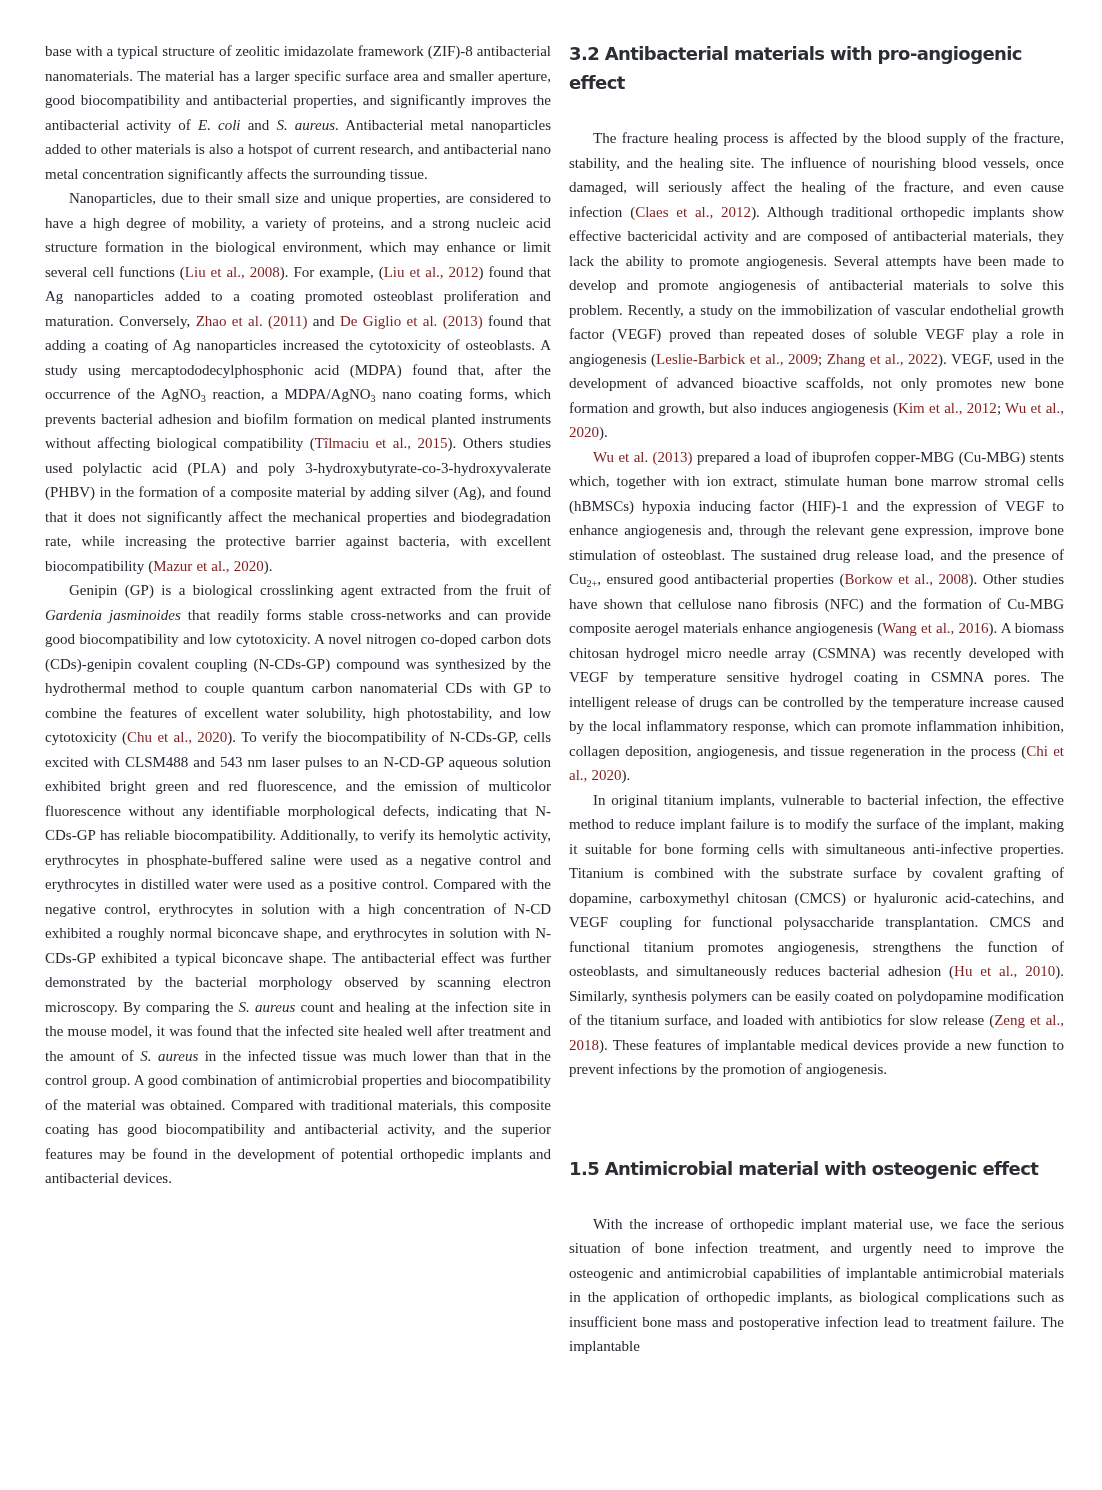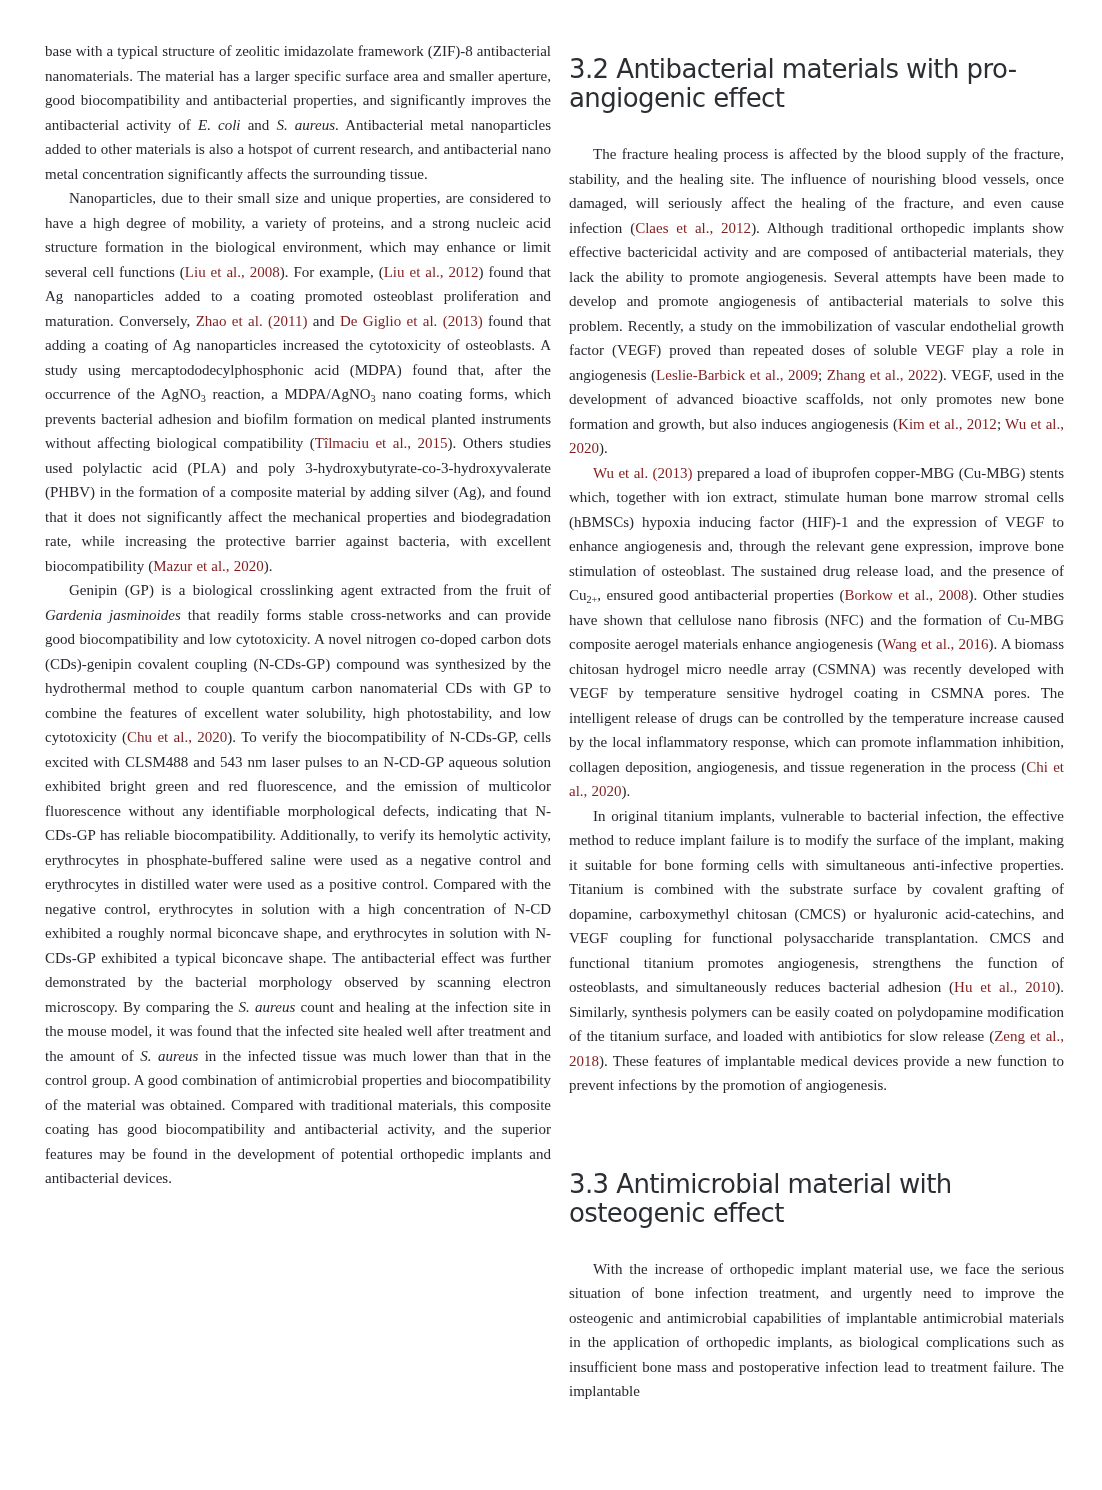--- a/index.html
+++ b/index.html
@@ -33,26 +33,26 @@
     line-height: 24.5px;
     text-align: justify;
     color: #25262e;
     margin: 0;
     word-spacing: 0.02em;
   }
   p.body-par.indent { text-indent: 24px; }
 
   h2.section-heading {
     font-family: "DejaVu Sans", "Liberation Sans", sans-serif;
-    font-size: 26px;
+    font-size: 18px;
     line-height: 29px;
-    font-weight: 400;
+    font-weight: 700;
     letter-spacing: -0.6px;
     color: #2b2e33;
-    margin: 16px 0 29px 0;
+    margin: 0 0 29px 0;
   }
   h2.section-heading.gap-above { margin-top: 72px; }
 
   .cite { color: #7f1d1d; }
   em.species { font-style: italic; }
   sub.chem {
     font-size: 68%;
     line-height: 0;
     vertical-align: -0.25em;
   }
@@ -64,16 +64,16 @@
   <div class="col col-left">
       <p class="body-par">base with a typical structure of zeolitic imidazolate framework (ZIF)-8 antibacterial nanomaterials. The material has a larger specific surface area and smaller aperture, good biocompatibility and antibacterial properties, and significantly improves the antibacterial activity of <em class="species">E. coli</em> and <em class="species">S. aureus</em>. Antibacterial metal nanoparticles added to other materials is also a hotspot of current research, and antibacterial nano metal concentration significantly affects the surrounding tissue.</p>
       <p class="body-par indent">Nanoparticles, due to their small size and unique properties, are considered to have a high degree of mobility, a variety of proteins, and a strong nucleic acid structure formation in the biological environment, which may enhance or limit several cell functions (<span class="cite">Liu et al., 2008</span>). For example, (<span class="cite">Liu et al., 2012</span>) found that Ag nanoparticles added to a coating promoted osteoblast proliferation and maturation. Conversely, <span class="cite">Zhao et al. (2011)</span> and <span class="cite">De Giglio et al. (2013)</span> found that adding a coating of Ag nanoparticles increased the cytotoxicity of osteoblasts. A study using mercaptododecylphosphonic acid (MDPA) found that, after the occurrence of the AgNO<sub class="chem">3</sub> reaction, a MDPA/AgNO<sub class="chem">3</sub> nano coating forms, which prevents bacterial adhesion and biofilm formation on medical planted instruments without affecting biological compatibility (<span class="cite">Tîlmaciu et al., 2015</span>). Others studies used polylactic acid (PLA) and poly 3-hydroxybutyrate-co-3-hydroxyvalerate (PHBV) in the formation of a composite material by adding silver (Ag), and found that it does not significantly affect the mechanical properties and biodegradation rate, while increasing the protective barrier against bacteria, with excellent biocompatibility (<span class="cite">Mazur et al., 2020</span>).</p>
       <p class="body-par indent">Genipin (GP) is a biological crosslinking agent extracted from the fruit of <em class="species">Gardenia jasminoides</em> that readily forms stable cross-networks and can provide good biocompatibility and low cytotoxicity. A novel nitrogen co-doped carbon dots (CDs)-genipin covalent coupling (N-CDs-GP) compound was synthesized by the hydrothermal method to couple quantum carbon nanomaterial CDs with GP to combine the features of excellent water solubility, high photostability, and low cytotoxicity (<span class="cite">Chu et al., 2020</span>). To verify the biocompatibility of N-CDs-GP, cells excited with CLSM488 and 543 nm laser pulses to an N-CD-GP aqueous solution exhibited bright green and red fluorescence, and the emission of multicolor fluorescence without any identifiable morphological defects, indicating that N-CDs-GP has reliable biocompatibility. Additionally, to verify its hemolytic activity, erythrocytes in phosphate-buffered saline were used as a negative control and erythrocytes in distilled water were used as a positive control. Compared with the negative control, erythrocytes in solution with a high concentration of N-CD exhibited a roughly normal biconcave shape, and erythrocytes in solution with N-CDs-GP exhibited a typical biconcave shape. The antibacterial effect was further demonstrated by the bacterial morphology observed by scanning electron microscopy. By comparing the <em class="species">S. aureus</em> count and healing at the infection site in the mouse model, it was found that the infected site healed well after treatment and the amount of <em class="species">S. aureus</em> in the infected tissue was much lower than that in the control group. A good combination of antimicrobial properties and biocompatibility of the material was obtained. Compared with traditional materials, this composite coating has good biocompatibility and antibacterial activity, and the superior features may be found in the development of potential orthopedic implants and antibacterial devices.</p>
     </div>
   <div class="col col-right">
       <h2 class="section-heading">3.2 Antibacterial materials with pro-angiogenic effect</h2>
       <p class="body-par indent">The fracture healing process is affected by the blood supply of the fracture, stability, and the healing site. The influence of nourishing blood vessels, once damaged, will seriously affect the healing of the fracture, and even cause infection (<span class="cite">Claes et al., 2012</span>). Although traditional orthopedic implants show effective bactericidal activity and are composed of antibacterial materials, they lack the ability to promote angiogenesis. Several attempts have been made to develop and promote angiogenesis of antibacterial materials to solve this problem. Recently, a study on the immobilization of vascular endothelial growth factor (VEGF) proved than repeated doses of soluble VEGF play a role in angiogenesis (<span class="cite">Leslie-Barbick et al., 2009</span>; <span class="cite">Zhang et al., 2022</span>). VEGF, used in the development of advanced bioactive scaffolds, not only promotes new bone formation and growth, but also induces angiogenesis (<span class="cite">Kim et al., 2012</span>; <span class="cite">Wu et al., 2020</span>).</p>
       <p class="body-par indent"><span class="cite">Wu et al. (2013)</span> prepared a load of ibuprofen copper-MBG (Cu-MBG) stents which, together with ion extract, stimulate human bone marrow stromal cells (hBMSCs) hypoxia inducing factor (HIF)-1 and the expression of VEGF to enhance angiogenesis and, through the relevant gene expression, improve bone stimulation of osteoblast. The sustained drug release load, and the presence of Cu<sub class="chem">2+</sub>, ensured good antibacterial properties (<span class="cite">Borkow et al., 2008</span>). Other studies have shown that cellulose nano fibrosis (NFC) and the formation of Cu-MBG composite aerogel materials enhance angiogenesis (<span class="cite">Wang et al., 2016</span>). A biomass chitosan hydrogel micro needle array (CSMNA) was recently developed with VEGF by temperature sensitive hydrogel coating in CSMNA pores. The intelligent release of drugs can be controlled by the temperature increase caused by the local inflammatory response, which can promote inflammation inhibition, collagen deposition, angiogenesis, and tissue regeneration in the process (<span class="cite">Chi et al., 2020</span>).</p>
       <p class="body-par indent">In original titanium implants, vulnerable to bacterial infection, the effective method to reduce implant failure is to modify the surface of the implant, making it suitable for bone forming cells with simultaneous anti-infective properties. Titanium is combined with the substrate surface by covalent grafting of dopamine, carboxymethyl chitosan (CMCS) or hyaluronic acid-catechins, and VEGF coupling for functional polysaccharide transplantation. CMCS and functional titanium promotes angiogenesis, strengthens the function of osteoblasts, and simultaneously reduces bacterial adhesion (<span class="cite">Hu et al., 2010</span>). Similarly, synthesis polymers can be easily coated on polydopamine modification of the titanium surface, and loaded with antibiotics for slow release (<span class="cite">Zeng et al., 2018</span>). These features of implantable medical devices provide a new function to prevent infections by the promotion of angiogenesis.</p>
-      <h2 class="section-heading gap-above">3.3 Antimicrobial material with osteogenic effect</h2>
+      <h2 class="section-heading gap-above">1.5 Antimicrobial material with osteogenic effect</h2>
       <p class="body-par indent">With the increase of orthopedic implant material use, we face the serious situation of bone infection treatment, and urgently need to improve the osteogenic and antimicrobial capabilities of implantable antimicrobial materials in the application of orthopedic implants, as biological complications such as insufficient bone mass and postoperative infection lead to treatment failure. The implantable</p>
     </div>
 </div>
 
 </body></html>

